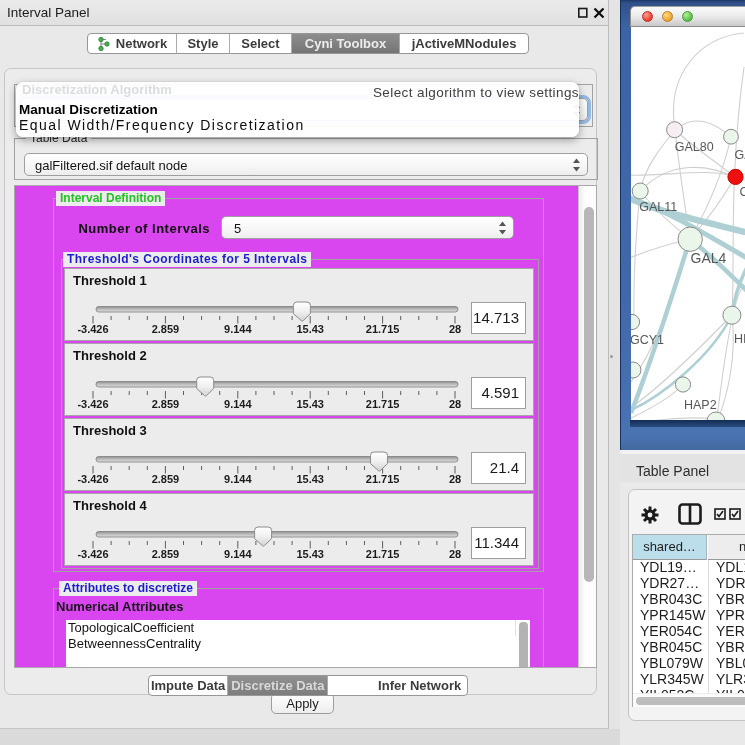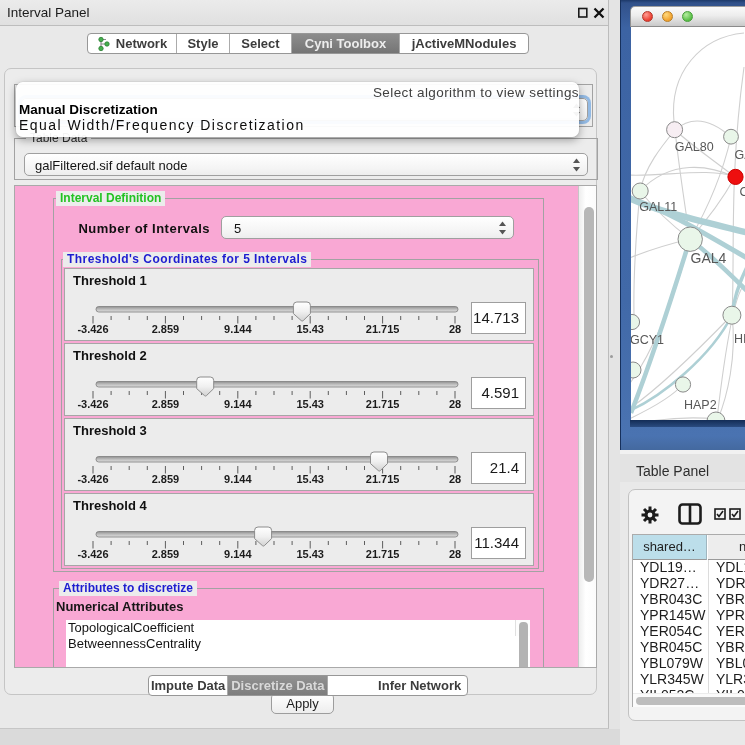--- a/index.html
+++ b/index.html
@@ -27,21 +27,21 @@
 .group { position:absolute; border:1px solid #a2a2a2; }
 .glabel { position:absolute; top:-8px; left:6px; background:#ececec; padding:0 4px;
   font-size:12px; font-weight:bold; line-height:15px; white-space:nowrap; }
 
 .combo { position:absolute; background:linear-gradient(#ffffff,#f4f4f4 70%,#ededed);
   border:1px solid #9f9f9f; border-radius:5px; }
 .ctext { position:absolute; top:50%; transform:translateY(-50%); color:#141414; white-space:nowrap; }
 .carr { position:absolute; right:5px; top:50%; transform:translateY(-50%); }
 
 #scrollpane { position:absolute; left:9px; top:116px; width:583px; height:483px;
-  border:1px solid #a9a9a9; background:#f9a8d4; overflow:hidden; }
+  border:1px solid #a9a9a9; background:#d946ef; overflow:hidden; }
 #vsb { position:absolute; right:0; top:0; width:18px; height:100%;
   background:linear-gradient(90deg,#ededed,#ffffff 40%,#fbfbfb); border-left:1px solid #c6c6c6; }
 #vsb .thumb { position:absolute; left:5px; top:21px; width:10px; height:375px;
   background:#b7b7b7; border-radius:5px; }
 
 .tpanel { position:absolute; left:49px; width:470px; height:73px;
   border:1px solid #a6a6a6; background:#ececec; }
 .ttitle { position:absolute; left:8px; top:4px; font-size:13px; font-weight:bold; color:#101010; }
 .tval { position:absolute; right:7px; top:33px; width:55px; height:32px; background:#fff;
   border:1px solid #9e9e9e; font-size:15px; color:#1a1a1a; text-align:right;
@@ -268,20 +268,21 @@
           </div>
       </div>
       <div id="vsb">
           <div class="thumb"></div>
         </div>
     </div>
 
     <div id="applybtn">Apply</div>
 
     <div id="popup">
+      <div class="ghost">Discretization Algorithm</div>
       <div class="ph">Select algorithm to view settings</div>
       <div class="it1">Manual Discretization</div>
       <div class="it2">Equal Width/Frequency Discretization</div>
     </div>
   </div>
 
   <div id="btabs">
     <div class="seg" style="width:92px">Impute Data</div>
     <div class="seg sel" style="width:116px">Discretize Data</div>
     <div class="seg" style="width:110px">Infer Network</div>

